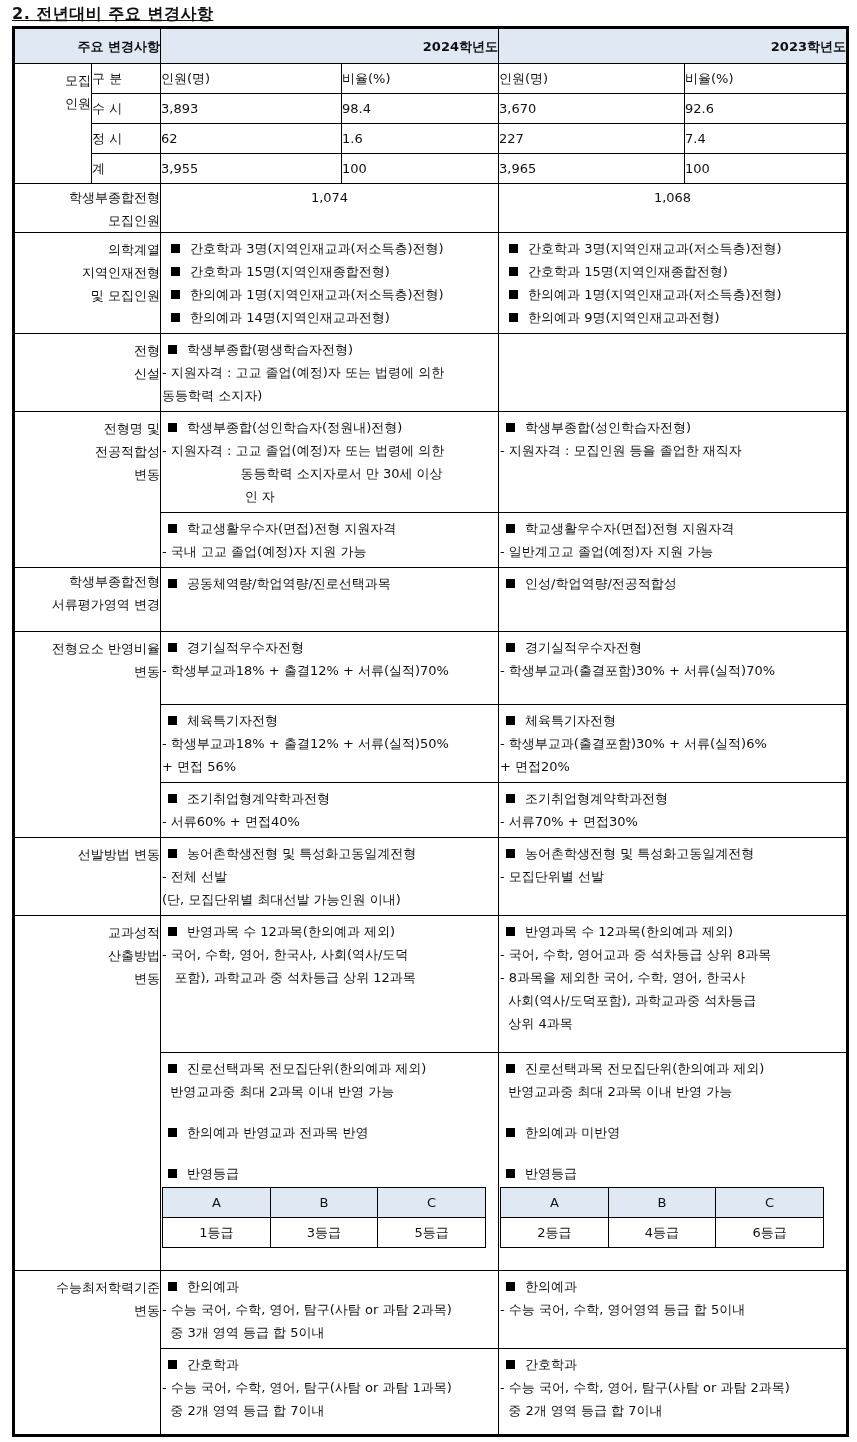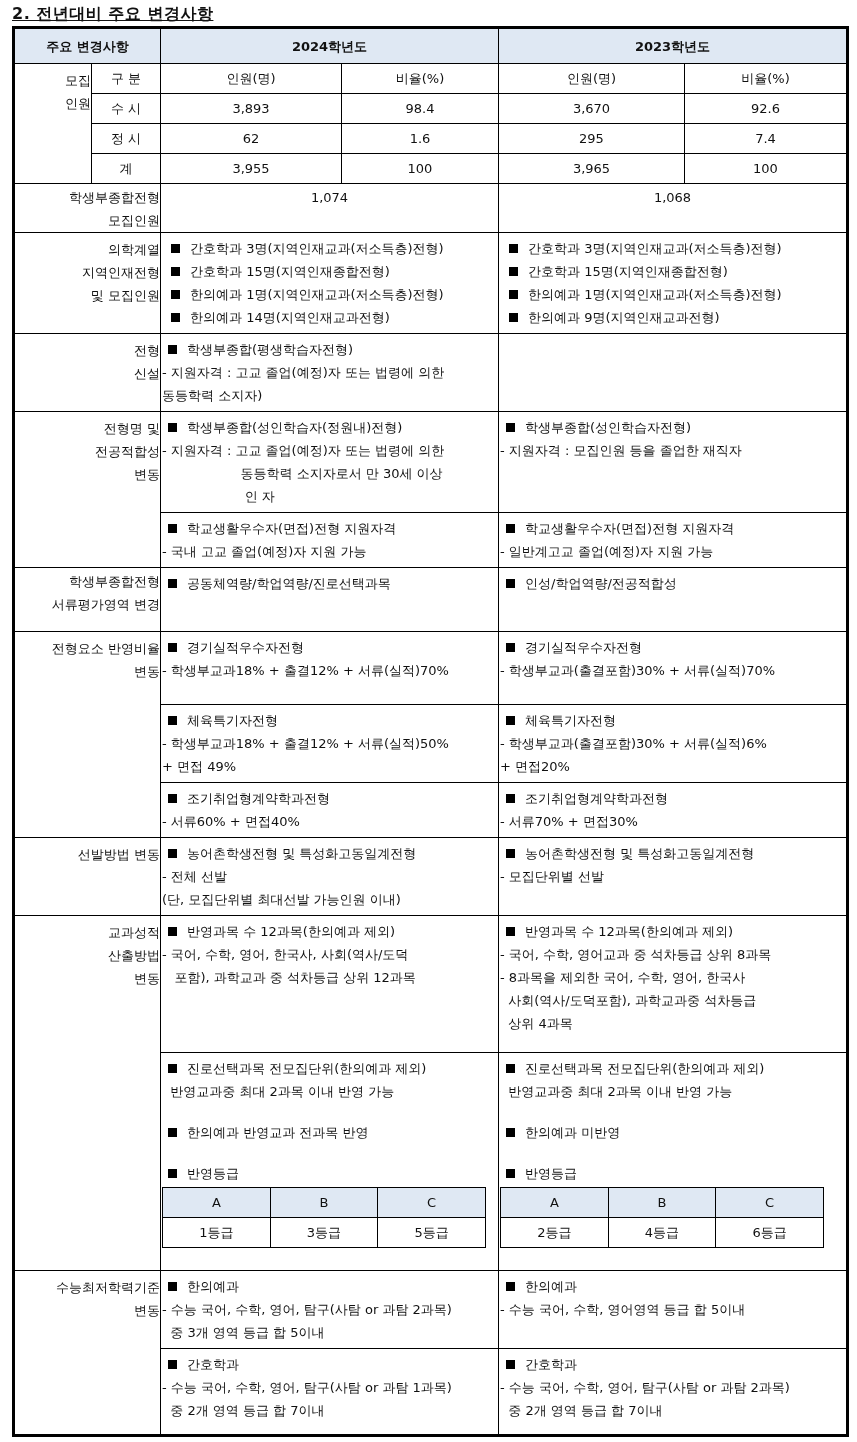--- a/index.html
+++ b/index.html
@@ -1,21 +1,21 @@
 <!DOCTYPE html>
 <html><head>
 <meta charset="utf-8">
 <style>
   html,body{margin:0;padding:0;background:#fff;}
   body{width:857px;height:1442px;position:relative;font-family:"DejaVu Sans","Liberation Sans",sans-serif;color:#111;font-size:13px;}
   .title{position:absolute;left:12px;top:4px;font-size:16px;font-weight:bold;text-decoration:underline;letter-spacing:0.5px;line-height:20px;}
   table.main{position:absolute;left:12px;top:26px;width:834px;border-collapse:collapse;border:3px solid #000;table-layout:fixed;}
   table.main td{border:1px solid #000;padding:0;vertical-align:top;line-height:23px;}
-  .hdr{background:#dfe8f3;font-weight:bold;text-align:center;vertical-align:middle !important;height:34px;}
-  .c{text-align:center;vertical-align:middle !important;}
+  .hdr{background:#dfe8f3;font-weight:bold;text-align:right;vertical-align:middle !important;height:34px;}
+  .c{vertical-align:middle !important;}
   .lbl{text-align:right;padding-top:5px !important;}
   .cell{padding:4px 2px 4px 4px !important;margin-top:20px;}
   .bl{display:block;white-space:pre;}
   .sq{display:inline-block;width:9px;height:9px;background:#000;margin:0 10px 0 6px;vertical-align:0px;}
   .gap{height:18px;}
   table.grade{border-collapse:collapse;width:324px;margin:2px 0 14px 0;table-layout:fixed;}
   table.grade td{border:1px solid #000;text-align:center;height:29px;line-height:29px;vertical-align:middle;padding:0;}
   table.grade tr.gh td{background:#dfe8f3;}
   .num td{height:28px;}
 </style>
@@ -53,21 +53,21 @@
     <td class="c">수 시</td>
     <td class="c">3,893</td>
     <td class="c">98.4</td>
     <td class="c">3,670</td>
     <td class="c">92.6</td>
   </tr>
   <tr class="num" style="height:30px">
     <td class="c">정 시</td>
     <td class="c">62</td>
     <td class="c">1.6</td>
-    <td class="c">295</td>
+    <td class="c">227</td>
     <td class="c">7.4</td>
   </tr>
   <tr class="num" style="height:30px">
     <td class="c">계</td>
     <td class="c">3,955</td>
     <td class="c">100</td>
     <td class="c">3,965</td>
     <td class="c">100</td>
   </tr>
 
@@ -153,21 +153,21 @@
     </td>
     <td colspan="2" class="cell" style="padding-left:1px !important">
       <span class="bl"><span class="sq"></span><span>경기실적우수자전형</span></span>
       <span class="bl">- 학생부교과(출결포함)30% + 서류(실적)70%</span>
     </td>
   </tr>
   <tr style="height:78px">
     <td colspan="2" class="cell" style="padding-left:1px !important">
       <span class="bl"><span class="sq"></span><span>체육특기자전형</span></span>
       <span class="bl">- 학생부교과18% + 출결12% + 서류(실적)50%</span>
-      <span class="bl">+ 면접 49%</span>
+      <span class="bl">+ 면접 56%</span>
     </td>
     <td colspan="2" class="cell" style="padding-left:1px !important">
       <span class="bl"><span class="sq"></span><span>체육특기자전형</span></span>
       <span class="bl">- 학생부교과(출결포함)30% + 서류(실적)6%</span>
       <span class="bl">+ 면접20%</span>
     </td>
   </tr>
   <tr style="height:54px">
     <td colspan="2" class="cell" style="padding-left:1px !important">
       <span class="bl"><span class="sq"></span><span>조기취업형계약학과전형</span></span>

